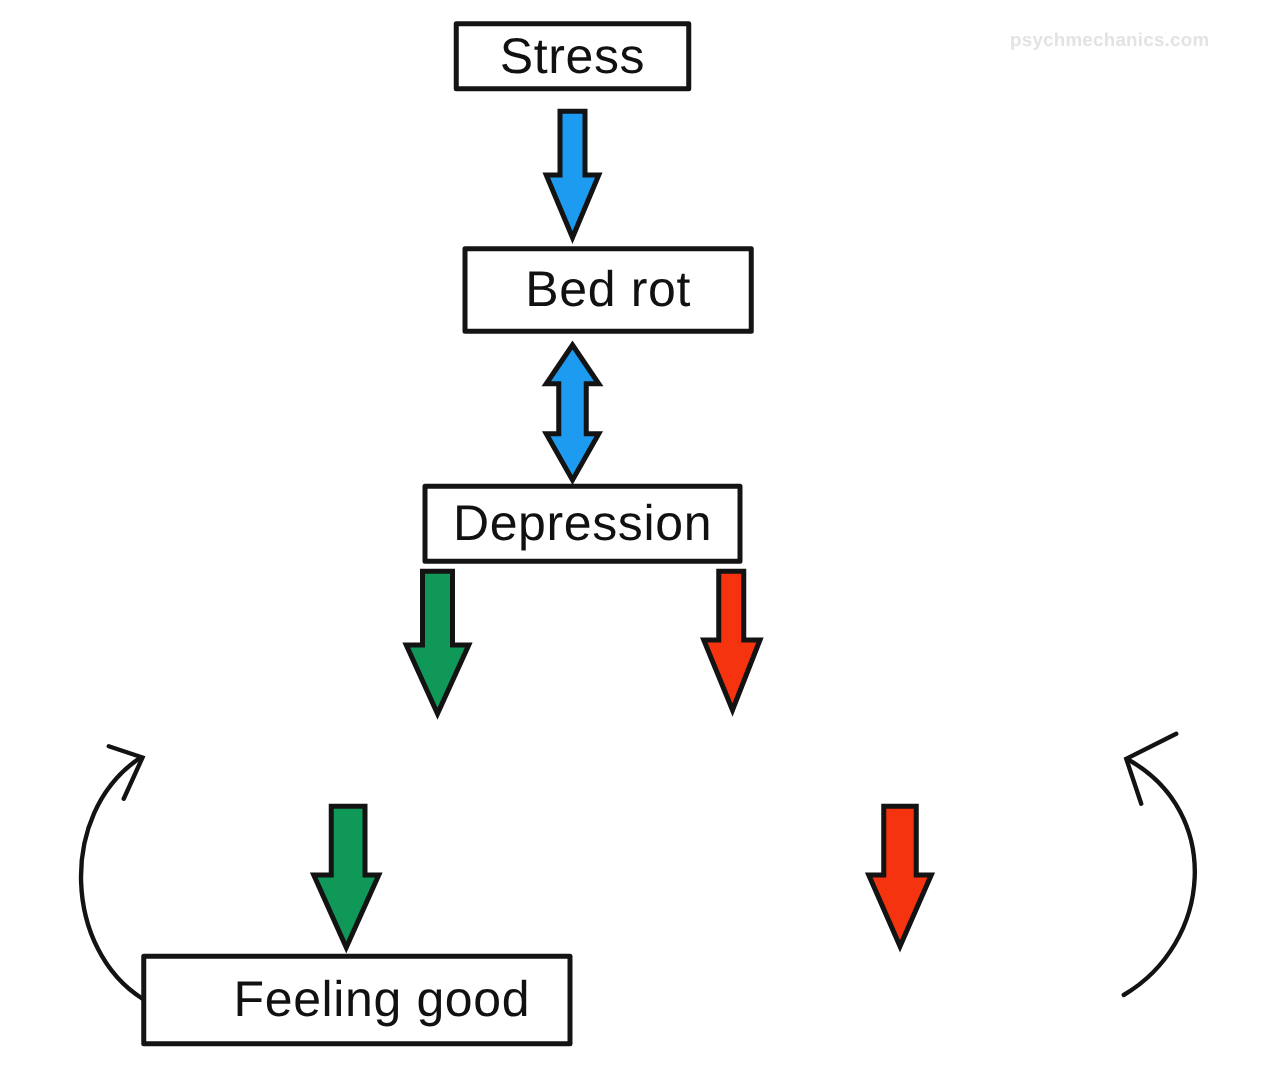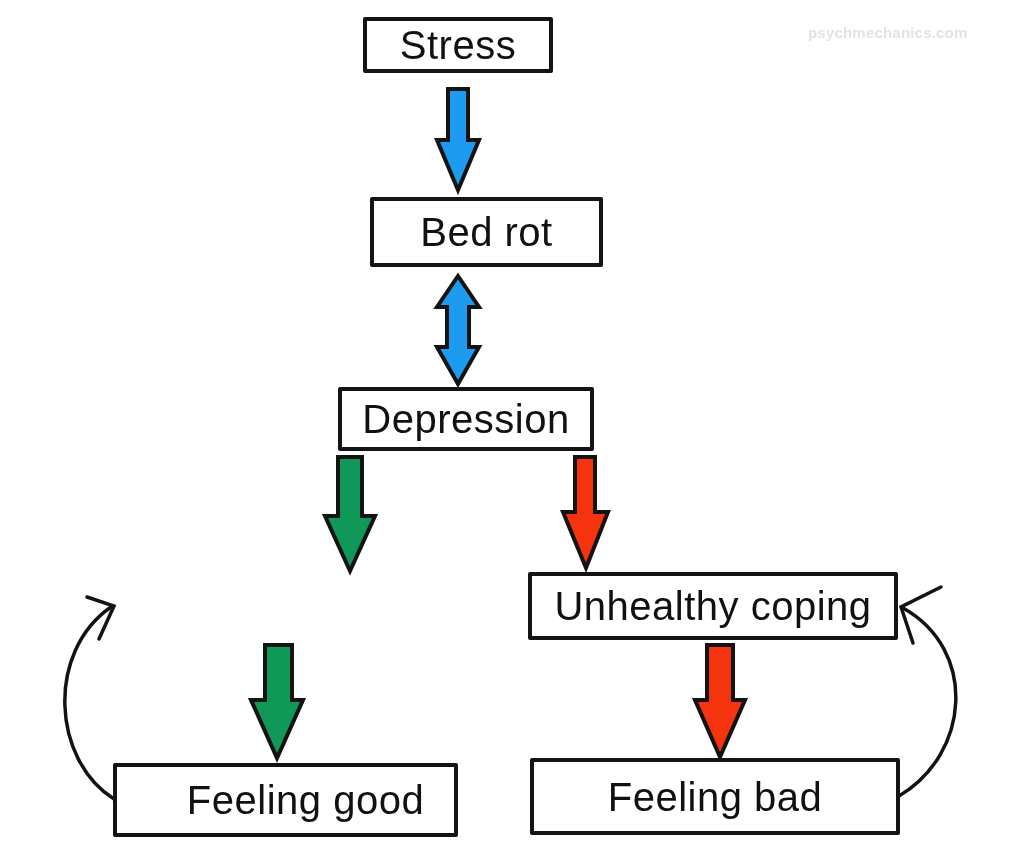--- a/index.html
+++ b/index.html
@@ -99,21 +99,19 @@
     <path class="loop-head" d="M 941 587 L 901 607 L 913 643"></path>
   </svg>
 
   <div id="node-stress" class="node-box">Stress</div>
 
   <div id="node-bed-rot" class="node-box">Bed rot</div>
 
   <div id="node-depression" class="node-box">Depression</div>
 
 
-  <div id="node-unhealthy-coping" class="node-box">Unhealthy coping</div>
 
   <div id="node-feeling-good" class="node-box">Feeling good</div>
 
-  <div id="node-feeling-bad" class="node-box">Feeling bad</div>
 
   <div id="watermark">psychmechanics.com</div>
 
 </div>
 
 </body></html>

